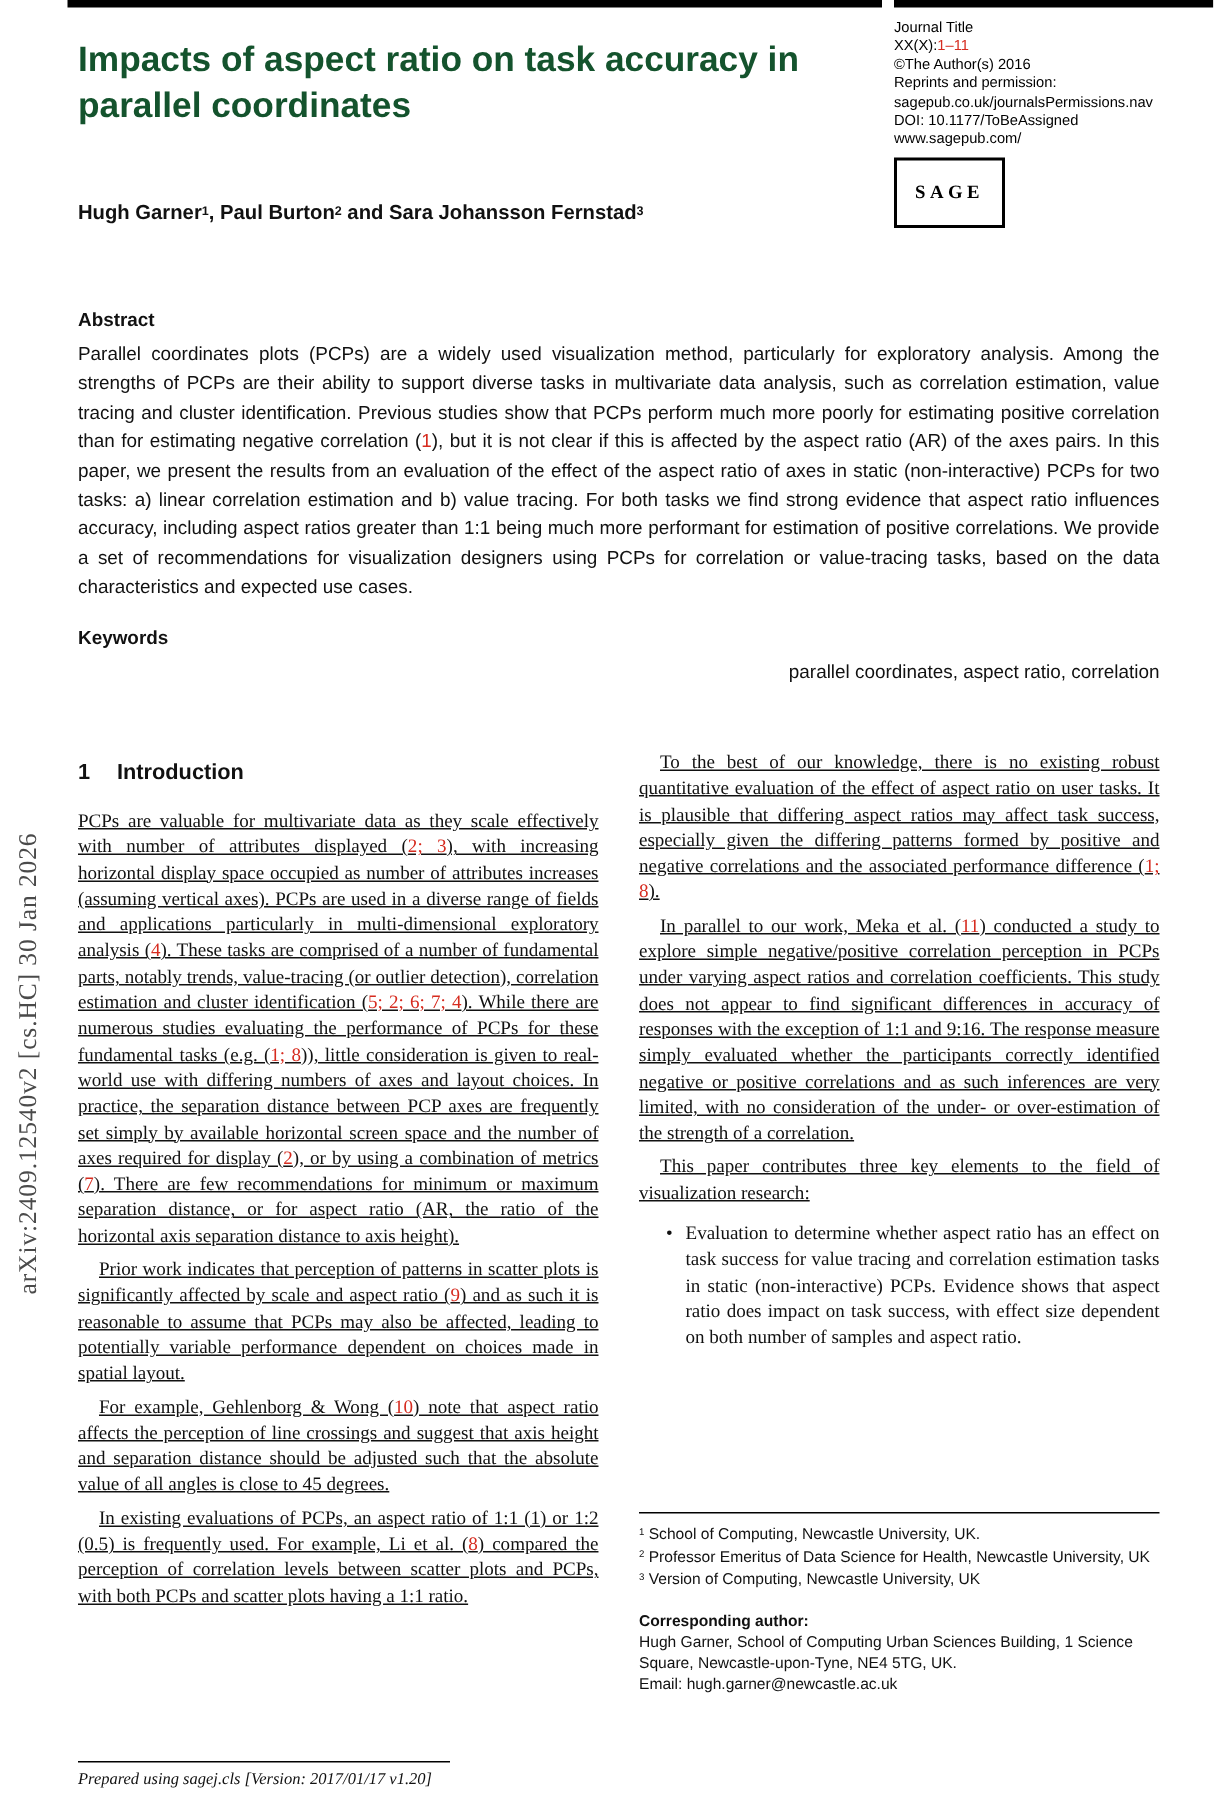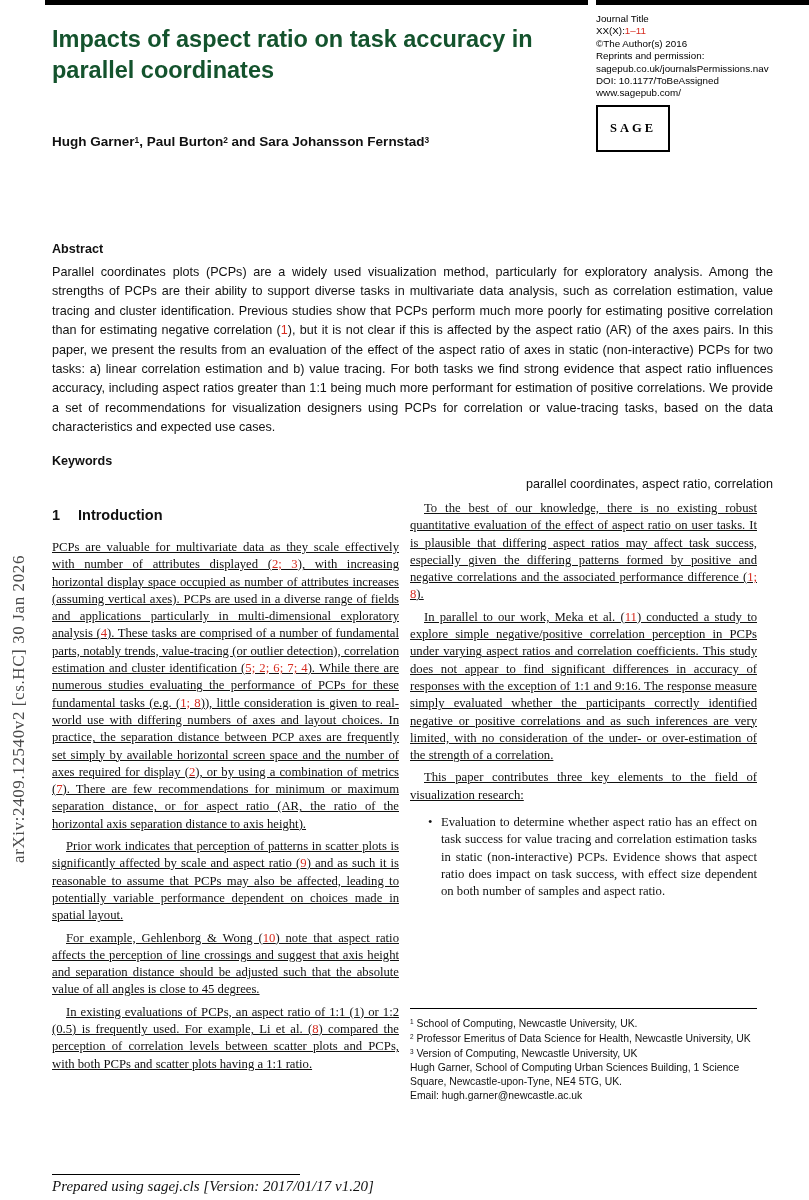--- a/index.html
+++ b/index.html
@@ -21,25 +21,25 @@
             font-family:"Liberation Sans",sans-serif; font-size:9.8px; line-height:12.4px; color:#000; }
   .journal .jline{ white-space:nowrap; }
   .sage{ display:inline-block; margin-top:5px; padding:14px 12px; border:2px solid #000;
          font-family:"Liberation Serif",serif; font-weight:bold; font-size:12.5px; line-height:15px; letter-spacing:3px; }
 
   .authors{ position:absolute; left:52px; top:133px; width:660px;
             font-family:"Liberation Sans",sans-serif; font-weight:bold; font-size:13.5px; line-height:18px; }
 
   .front{ position:absolute; left:52px; top:206px; width:721px;
           font-family:"Liberation Sans",sans-serif; font-size:12.6px; line-height:19.4px; text-align:justify; }
-  .front .h{ font-weight:bold; font-size:12.6px; line-height:15px; text-align:left; margin-bottom:6px;margin-top:36px; }
+  .front .h{ font-weight:bold; font-size:12.6px; line-height:15px; text-align:left; margin-bottom:6px; }
   .front .kh{ margin-top:16px; }
   .front .kw{ text-align:right; }
 
-  .columns{ position:absolute; left:52px; top:500px; width:721px; display:flex; gap:11px;
+  .columns{ position:absolute; left:52px; top:500px; width:721px; display:flex; gap:27px;
             font-family:"Liberation Serif",serif; font-size:12.7px; line-height:17.3px; text-align:justify; }
   .col{ width:347px; }
   .col-right{ position:relative; height:678px; }
 
   h2.sec{ font-family:"Liberation Sans",sans-serif; font-weight:bold; font-size:14.5px; line-height:18px;
           text-align:left; margin:6px 0 15px; }
   .secnum{ display:inline-block; width:26px; }
 
   p.body{ margin:0 0 5px;text-decoration:underline; }
   p.ind{ text-indent:14px; }
@@ -49,21 +49,21 @@
   .bullet{ width:13px; flex:none; }
   .btext{ flex:1; text-align:justify; }
 
   .footnotes{ position:absolute; left:0; right:0; top:508px;
               font-family:"Liberation Sans",sans-serif; font-size:10.4px; line-height:13.8px; text-align:left; }
   .fnrule{ height:1px; background:#000; margin-bottom:8px; }
   .fn{ margin:0; }
   .corr-h{ margin-top:14px; font-weight:bold; }
 
   .footrule{ position:absolute; left:52px; top:1174px; width:248px; height:1px; background:#000; }
-  .footer{ position:absolute; left:52px; top:1179px; font-style:italic; font-size:15px; line-height:14px;
+  .footer{ position:absolute; left:52px; top:1179px; font-style:italic; font-size:11px; line-height:14px;
            font-family:"Liberation Serif",serif; }
 
   .seg-cite{ color:var(--cite); }
   .seg-sup{ font-size:.62em; position:relative; top:-.42em; }
 </style>
 </head>
 <body>
 
 <div class="page">
 
@@ -115,20 +115,21 @@
           <span class="bullet">•</span>
           <div class="btext"><span>Evaluation to determine whether aspect ratio has an effect on task success for value tracing and correlation estimation tasks in static (non-interactive) PCPs. Evidence shows that aspect ratio does impact on task success, with effect size dependent on both number of samples and aspect ratio.</span></div>
         </li>
       </ul>
 
       <div class="footnotes">
         <div class="fnrule"></div>
         <p class="fn"><span class="seg-sup">1</span><span> School of Computing, Newcastle University, UK.</span></p>
         <p class="fn"><span class="seg-sup">2</span><span> Professor Emeritus of Data Science for Health, Newcastle University, UK</span></p>
         <p class="fn"><span class="seg-sup">3</span><span> Version of Computing, Newcastle University, UK</span></p>
+        <p class="fn corr-h">Corresponding author:</p>
         <p class="fn">Hugh Garner, School of Computing Urban Sciences Building, 1 Science Square, Newcastle-upon-Tyne, NE4 5TG, UK.</p>
         <p class="fn">Email: hugh.garner@newcastle.ac.uk</p>
       </div>
     </div>
 
   </div>
 
   <div class="footrule"></div>
   <div class="footer">Prepared using sagej.cls [Version: 2017/01/17 v1.20]</div>
 

